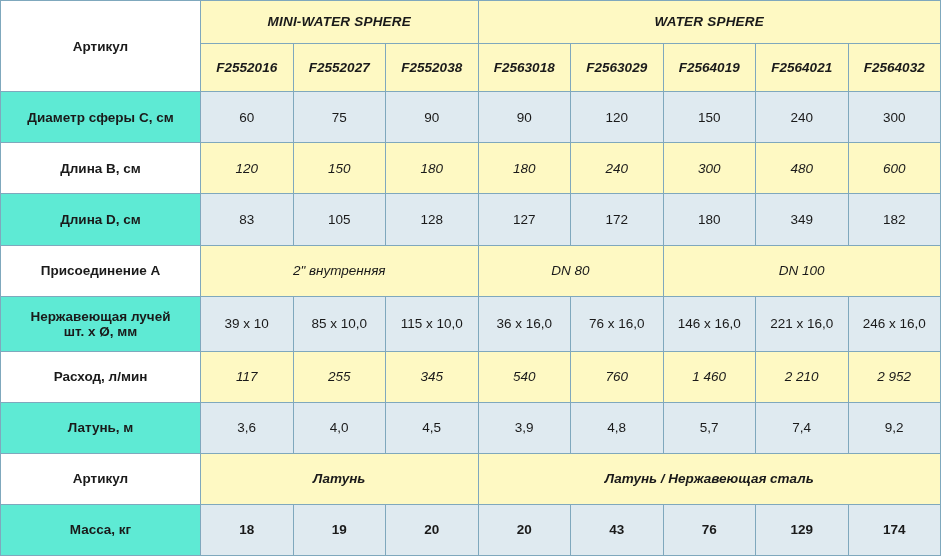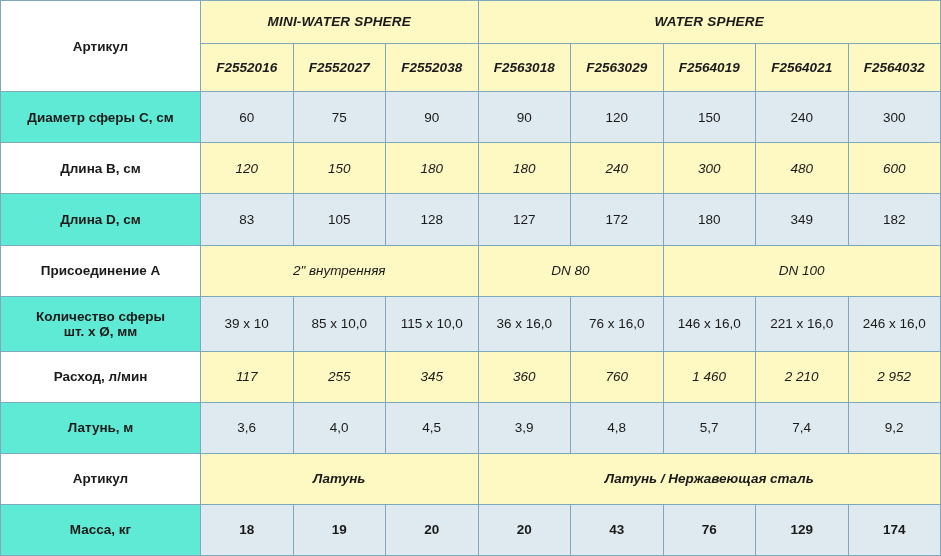--- a/index.html
+++ b/index.html
@@ -132,39 +132,39 @@
 
     <tr class="row-data">
       <td class="row-label label-light">Присоединение A</td>
       <td class="band-light sep-left" colspan="3">2" внутренняя</td>
       <td class="band-light sep-left" colspan="2">DN 80</td>
       <td class="band-light" colspan="3">DN 100</td>
     </tr>
 
     <tr class="row-tall">
       <td class="row-label label-tint">
-        <div>Количество сферы</div>
+        <div>Нержавеющая лучей</div>
         <div>шт. x Ø, мм</div>
       </td>
       <td class="band-tint sep-left">39 x 10</td>
       <td class="band-tint">85 x 10,0</td>
       <td class="band-tint">115 x 10,0</td>
       <td class="band-tint sep-left">36 x 16,0</td>
       <td class="band-tint">76 x 16,0</td>
       <td class="band-tint">146 x 16,0</td>
       <td class="band-tint">221 x 16,0</td>
       <td class="band-tint">246 x 16,0</td>
     </tr>
 
     <tr class="row-data">
       <td class="row-label label-light">Расход, л/мин</td>
       <td class="band-light sep-left">117</td>
       <td class="band-light">255</td>
       <td class="band-light">345</td>
-      <td class="band-light sep-left">360</td>
+      <td class="band-light sep-left">540</td>
       <td class="band-light">760</td>
       <td class="band-light">1 460</td>
       <td class="band-light">2 210</td>
       <td class="band-light">2 952</td>
     </tr>
 
     <tr class="row-data">
       <td class="row-label label-tint">Латунь, м</td>
       <td class="band-tint sep-left">3,6</td>
       <td class="band-tint">4,0</td>

